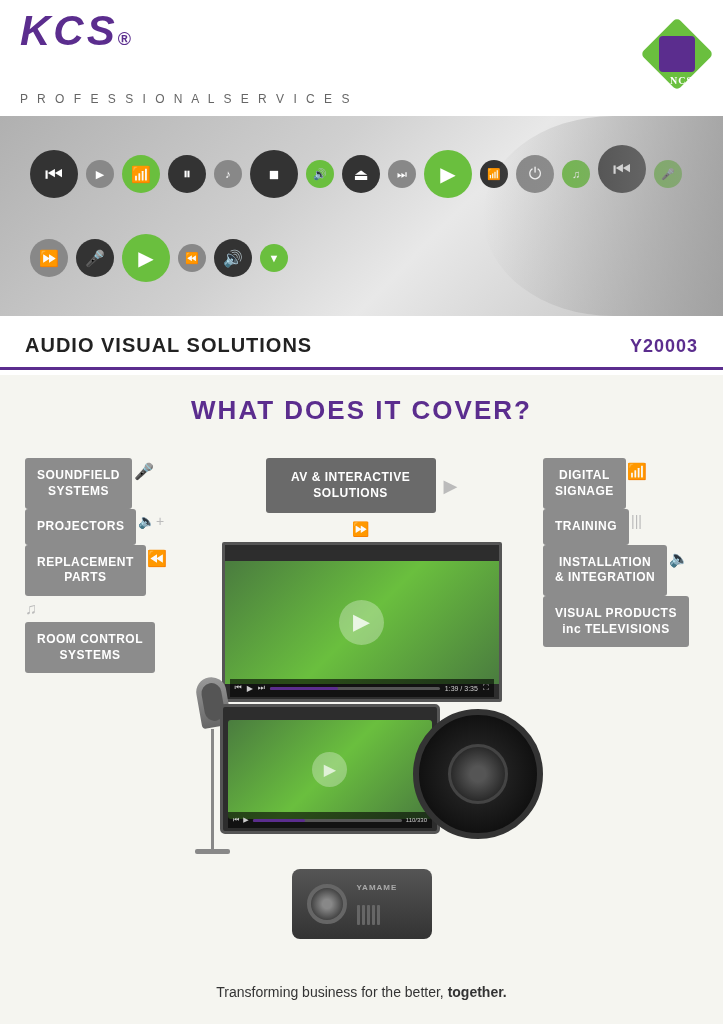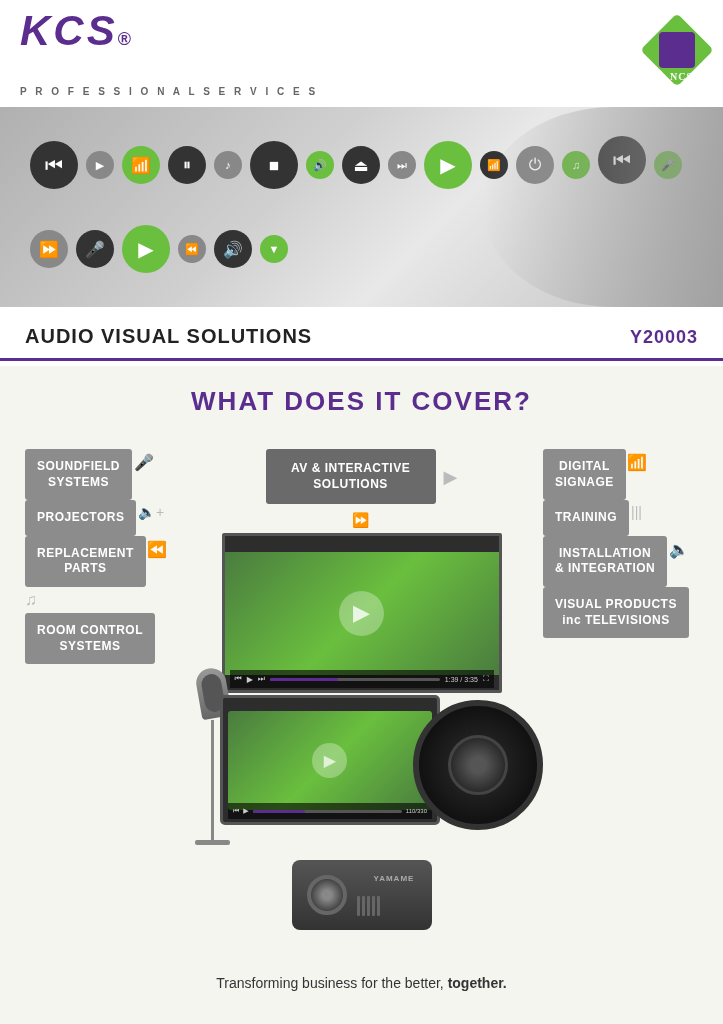--- a/index.html
+++ b/index.html
@@ -27,25 +27,25 @@
       gap: 34px;
     }
     .kcs-logo-text {
       font-size: 38px;
       font-weight: 900;
       color: #5b2d8e;
       letter-spacing: 2px;
       line-height: 1;
     }
     .kcs-sub {
-      font-size: 10px;
+      font-size: 12px;
       letter-spacing: 3px;
       color: #666;
-      margin-top: 0;
-      font-weight: 700;
+      margin-top: 6px;
+      font-weight: 400;
     }
 
     
     .hero {
       width: 100%;
       height: 200px;
       background: linear-gradient(135deg, #b0b0b0 0%, #d0d0d0 40%, #e8e8e8 60%, #c0c0c0 100%);
       position: relative;
       overflow: hidden;
       display: flex;
@@ -265,21 +265,20 @@
       background: radial-gradient(circle, #888 20%, #444 70%);
       border-radius: 50%;
       border: 4px solid #666;
     }
     .projector-body {
       flex: 1;
       display: flex;
       flex-direction: column;
       padding-left: 10px;
       gap: 13px;
-      text-align: center;
     }
     .proj-vent {
       display: flex;
       gap: 2px;
     }
     .vent-line {
       width: 3px;
       height: 20px;
       background: #666;
       border-radius: 1px;

